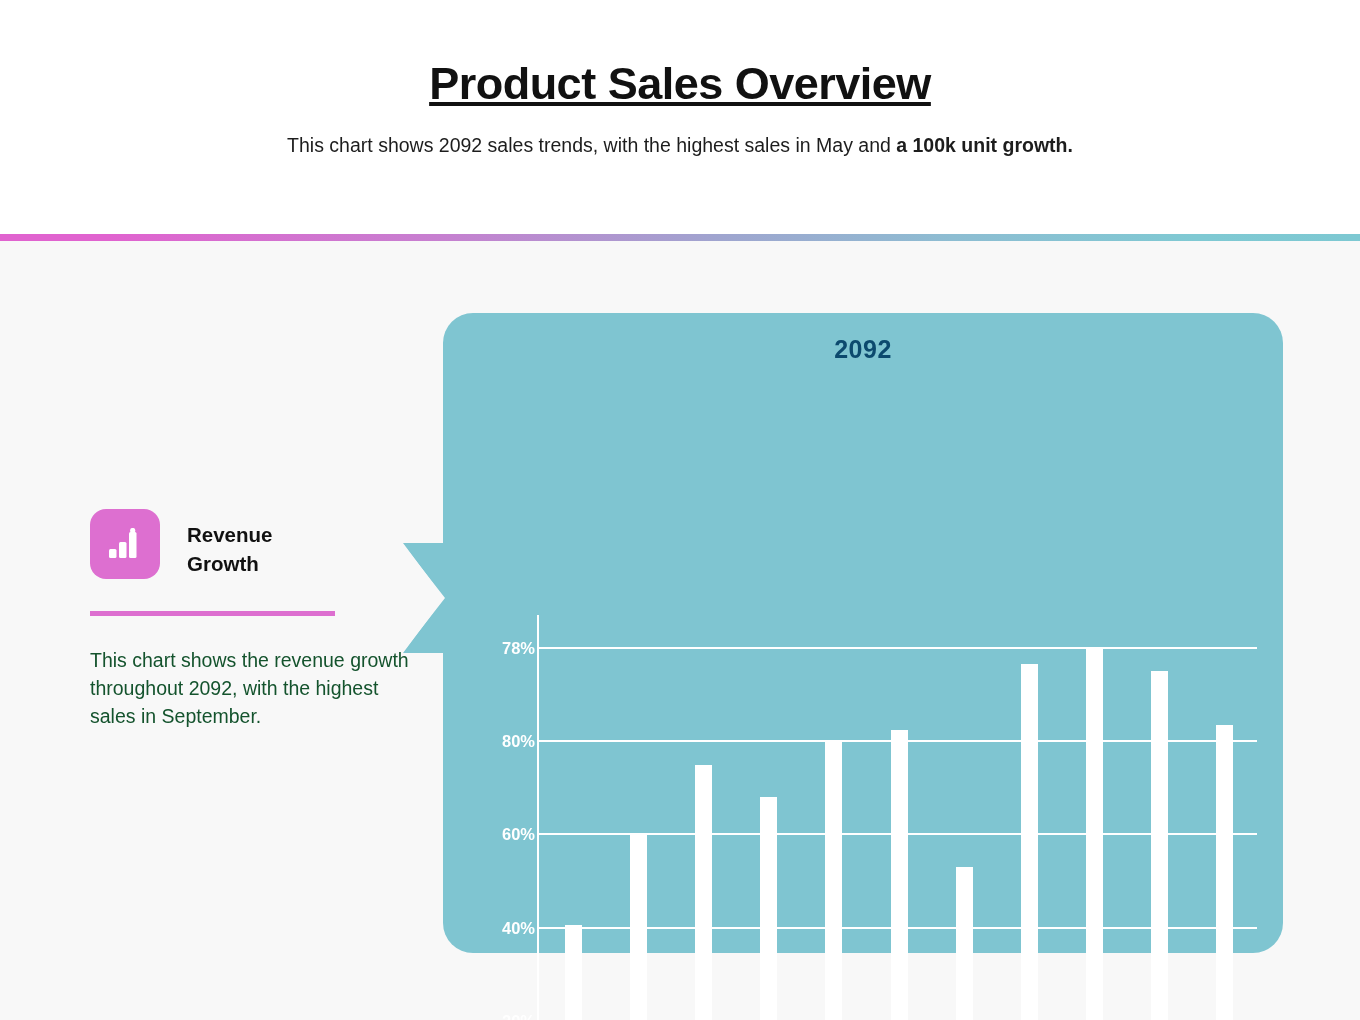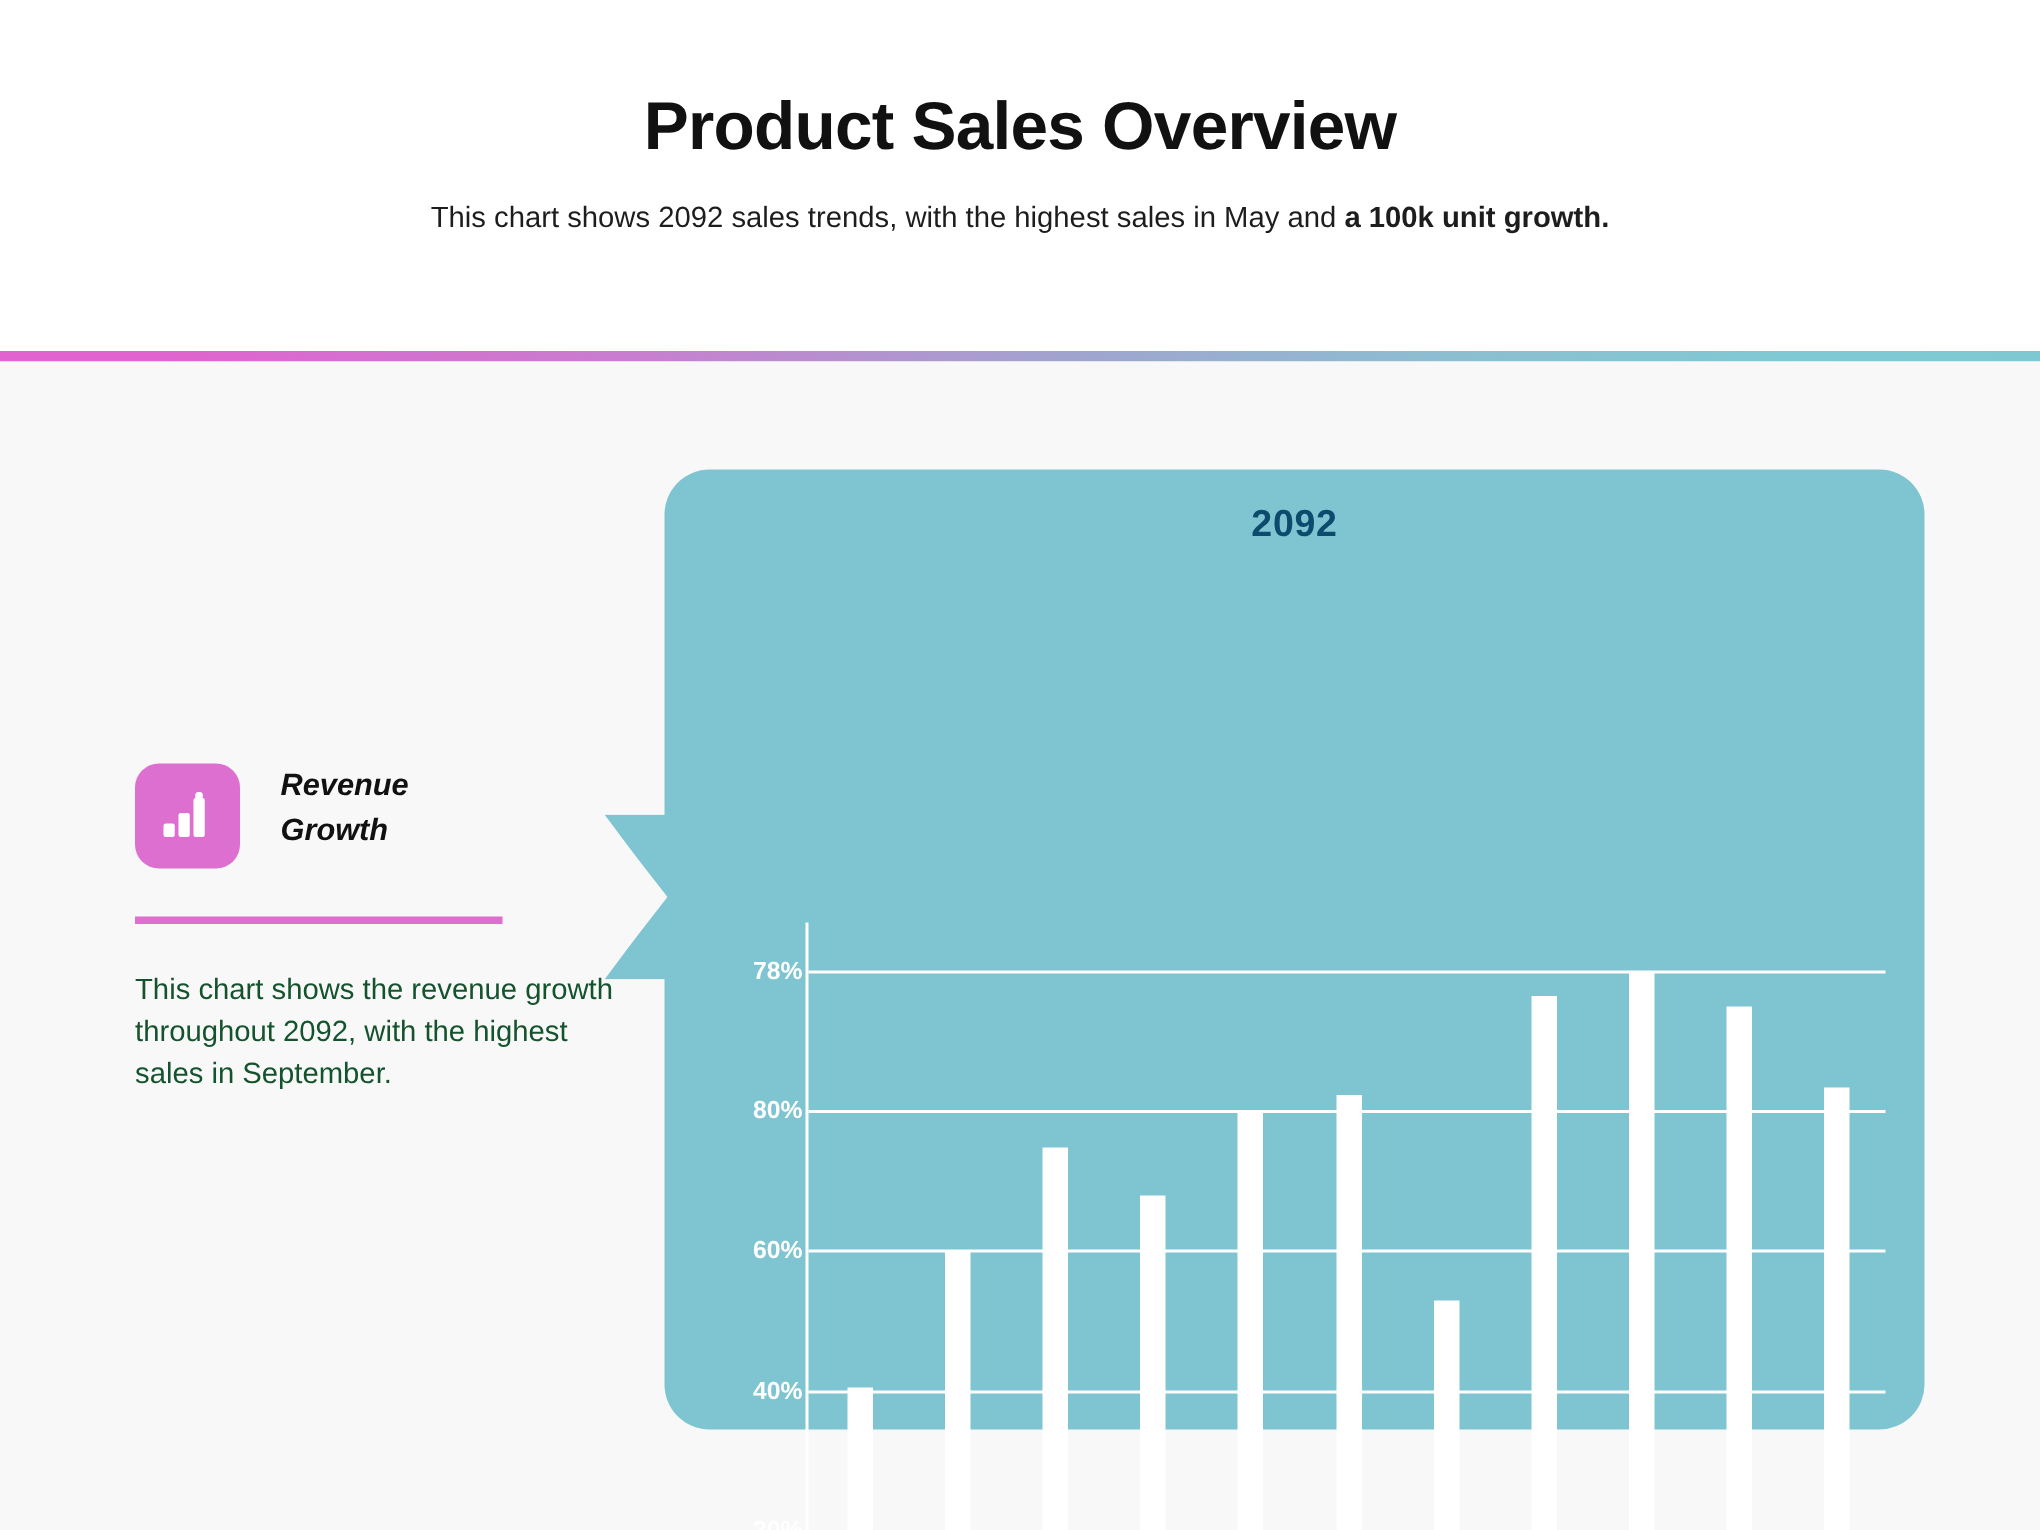--- a/index.html
+++ b/index.html
@@ -25,20 +25,21 @@
   }
 
   #page-title {
     text-align: center;
     font-size: 45px;
     font-weight: 700;
     color: #111111;
     letter-spacing: -0.5px;
     padding-top: 58px;
     line-height: 1.15;
+    text-decoration: underline;
   }
 
   #page-subtitle {
     text-align: center;
     font-size: 19.5px;
     color: #1d1d1d;
     margin-top: 22px;
     line-height: 1.4;
   }
   #page-subtitle .bold {
@@ -71,23 +72,22 @@
   #stat-value {
     font-size: 62px;
     font-weight: 700;
     color: #dd6fd0;
     letter-spacing: -1.5px;
     line-height: 1;
   }
 
   #stat-row {
     display: flex;
-    align-items: flex-start;
+    align-items: flex-end;
     margin-top: 36px;
-    font-style: italic;
   }
 
   #stat-icon-box {
     width: 70px;
     height: 70px;
     border-radius: 16px;
     background: #dd6fd0;
     display: flex;
     align-items: center;
     justify-content: center;

